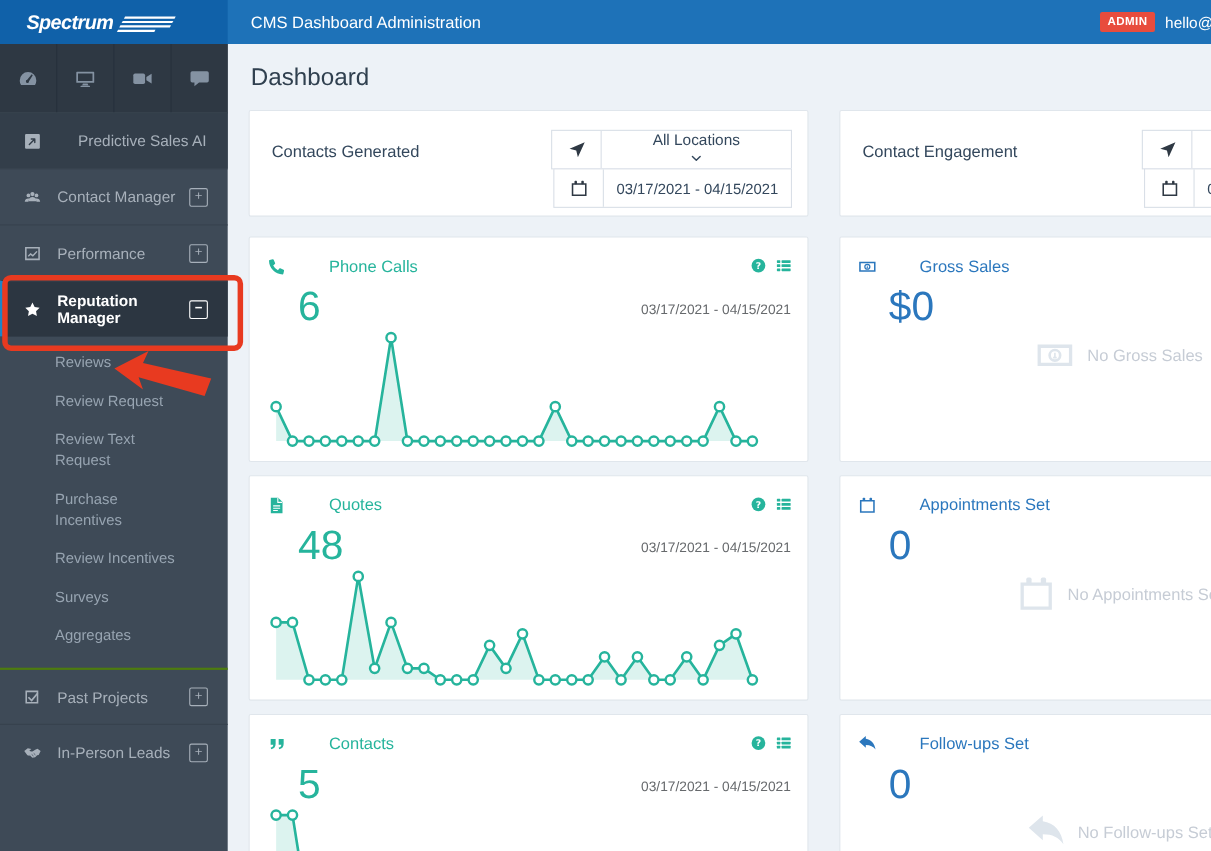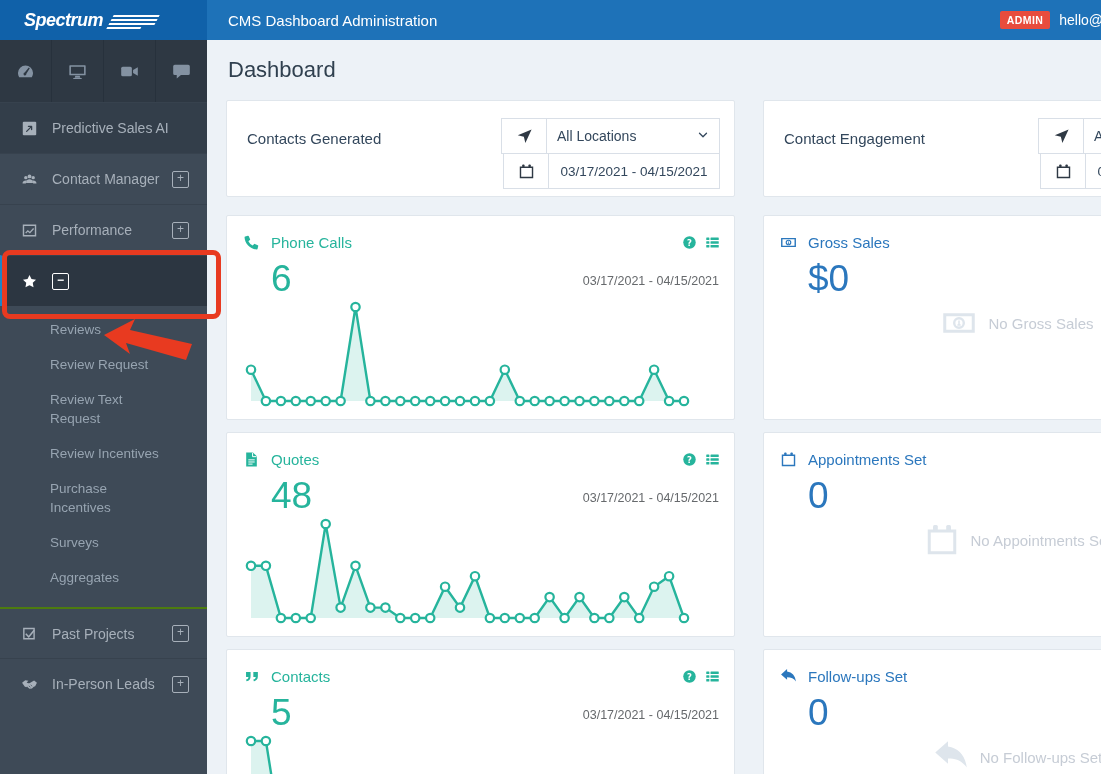--- a/index.html
+++ b/index.html
@@ -27,21 +27,21 @@
   .icon-tabs{display:flex;height:62px;background:#2e3843;}
   .icon-tab{flex:1;display:flex;align-items:center;justify-content:center;color:#8492a2;
             border-right:1px solid #27313c;cursor:pointer;}
   .icon-tab:last-child{border-right:none;}
   .icon-tab svg{width:19px;height:19px;}
   .side-item{height:51px;display:flex;align-items:center;padding:0 18px 0 21px;color:#a7b0ba;
              font-size:14px;border-top:1px solid #37424e;cursor:pointer;box-sizing:border-box;}
   .side-item .icon{width:18px;margin-right:13px;}
   .side-item .icon svg{width:17px;height:17px;}
   .side-item .lbl{flex:1;}
-  .side-item.dark{background:#333e4a;}
+  .side-item.dark{background:#333e4a;gap:19px;}
   .side-item.active{background:#2c3641;color:#fff;border-left:4px solid #1c84c6;
                     padding-left:17px;font-weight:bold;}
   .toggle{width:15px;height:15px;border:1px solid currentColor;border-radius:2px;font-size:12px;
           line-height:13px;text-align:center;flex:0 0 auto;}
   .submenu{padding:6px 0 12px;}
   .sub-item{padding:8px 36px 8px 50px;font-size:13.5px;color:#97a4b1;line-height:19px;cursor:pointer;}
   .bottom-sep{border-top:2px solid #4d7c0f;}
 
   
   .anno-box{position:absolute;left:2px;top:210px;width:209px;height:59px;border:5px solid #e83a20;
@@ -58,29 +58,29 @@
               height:97px;box-sizing:border-box;}
   .panel-title{position:absolute;left:20px;top:29px;font-size:15px;color:#33475c;}
   .controls{position:absolute;top:17px;right:14px;display:flex;flex-direction:column;align-items:flex-end;}
   .ctrl-row{display:flex;align-items:stretch;background:#fff;border:1px solid #d9dfe7;height:36px;
             box-sizing:border-box;cursor:pointer;}
   .ctrl-row.date{margin-top:-1px;}
   .ctrl-cell{width:44px;display:flex;align-items:center;justify-content:center;
              border-right:1px solid #d9dfe7;color:#2f3944;}
   .ctrl-cell svg{width:17px;height:17px;}
   .select{width:152px;display:flex;align-items:center;justify-content:space-between;
-          padding:0 10px;font-size:14px;color:#33475c;}
+          padding:0 10px;font-size:14px;color:#33475c;flex-direction:column;}
   .select .chev svg{width:12px;height:12px;}
   .date-text{width:170px;display:flex;align-items:center;justify-content:center;
              font-size:13.5px;color:#33475c;}
 
   .card{position:relative;background:#fff;border:1px solid #e0e6ec;border-radius:2px;height:205px;
         box-sizing:border-box;margin-top:12px;}
   .panel-head + .card{margin-top:18px;}
-  .card-head{position:absolute;top:18px;left:16px;right:14px;display:flex;align-items:center;}
+  .card-head{position:absolute;top:18px;left:16px;right:14px;display:flex;align-items:flex-start;gap:28px;}
   .card-head > .icon{margin-right:11px;}
   .card-head > .icon svg{width:17px;height:17px;}
   .card-title{font-size:15px;}
   .head-icons{margin-left:auto;display:flex;gap:8px;align-items:center;cursor:pointer;}
   .head-icons svg{width:15px;height:15px;}
   .card.teal,.card.teal .card-title,.card.teal .card-head .icon,.card.teal .head-icons{color:#26b49c;}
   .card.blue,.card.blue .card-title,.card.blue .card-head .icon{color:#2b77bd;}
   .card-value{position:absolute;top:42px;left:44px;font-size:37px;}
   .card.teal .card-value{color:#26b49c;} .card.blue .card-value{color:#2b77bd;}
   .card-date{position:absolute;top:58px;right:15px;font-size:12.5px;color:#66696c;}
@@ -179,28 +179,29 @@
           </span>
           <span class="lbl">Performance</span>
           <span class="toggle">+</span>
         </div>
         <div class="side-item active">
           <span class="icon">
             <svg viewBox="0 0 24 24" fill="currentColor">
               <path d="M12 2.8l2.8 5.8 6.4.9-4.6 4.4 1.1 6.3-5.7-3-5.7 3 1.1-6.3L2.8 9.5l6.4-.9z"></path>
             </svg>
           </span>
+          <span class="lbl">Reputation Manager</span>
           <span class="toggle">−</span>
         </div>
         <div class="submenu">
           <div class="sub-item">Reviews</div>
           <div class="sub-item">Review Request</div>
           <div class="sub-item">Review Text Request</div>
+          <div class="sub-item">Purchase Incentives</div>
           <div class="sub-item">Review Incentives</div>
-          <div class="sub-item">Purchase Incentives</div>
           <div class="sub-item">Surveys</div>
           <div class="sub-item">Aggregates</div>
         </div>
         <div class="side-item bottom-sep">
           <span class="icon">
             <svg viewBox="0 0 24 24" fill="currentColor">
               <path fill-rule="evenodd" d="M3 4h16.5v16.5H3zm2 2v12.5h12.5V6z"></path>
               <path d="M7.6 11.8l3.2 3.2 7-8.4 1.7 1.4-8.5 10.2-5-5z"></path>
             </svg>
           </span>

